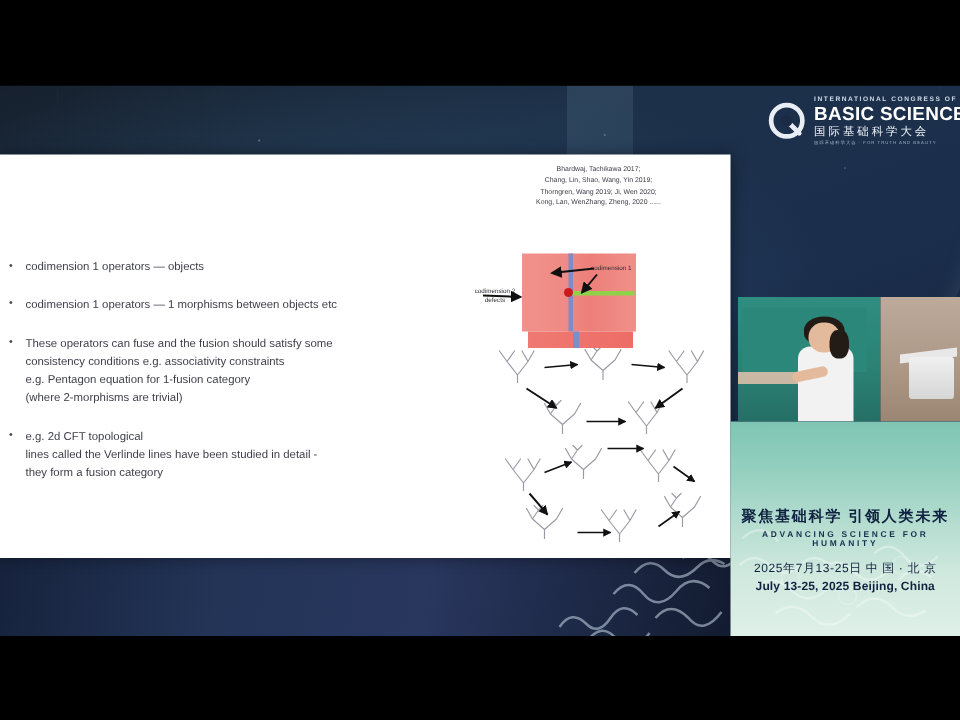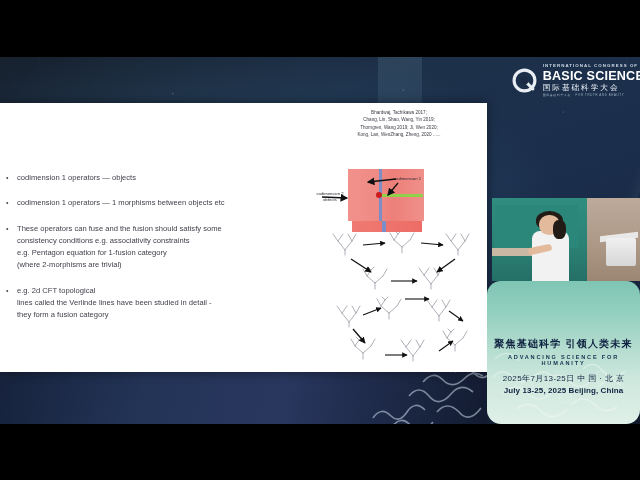--- a/index.html
+++ b/index.html
@@ -78,21 +78,21 @@
   #cam .podium{position:absolute;right:3%;top:48%;width:20%;height:34%;
     background:linear-gradient(180deg,#f0f0f0,#d6d6d6);border-radius:2px;}
   #cam .podium-top{position:absolute;right:1%;top:43%;width:26%;height:7%;background:#e8e8e8;transform:skewY(-7deg);}
   #cam .body{position:absolute;left:27%;top:40%;width:25%;height:60%;background:#f2f2f2;border-radius:8px 8px 0 0;}
   #cam .head{position:absolute;left:32%;top:20%;width:14%;height:24%;background:#e3bb9c;border-radius:48%;}
   #cam .hair{position:absolute;left:30%;top:16%;width:18%;height:22%;background:#231b16;border-radius:50% 50% 42% 42%;}
   #cam .hair2{position:absolute;left:41%;top:26%;width:9%;height:24%;background:#231b16;border-radius:40%;}
   #cam .arm{position:absolute;left:24%;top:58%;width:16%;height:8%;background:#e3bb9c;border-radius:4px;transform:rotate(-12deg);}
 
   #bottom-panel{position:absolute;left:487px;top:281px;width:153px;height:143px;z-index:16;overflow:hidden;
-    background:linear-gradient(180deg,#7fc5b4 0%,#93cfbe 22%,#b5ddd0 48%,#cfe8de 70%,#dff0e8 100%);border-radius:14px;}
+    background:linear-gradient(180deg,#7fc5b4 0%,#93cfbe 22%,#b5ddd0 48%,#cfe8de 70%,#dff0e8 100%);}
   #bp-knots{position:absolute;inset:0;opacity:.55;}
   #bp-text{position:absolute;left:0;right:0;top:56px;text-align:center;color:#0f2240;}
   .bp-cn{font-size:10px;font-weight:700;letter-spacing:1.2px;}
   .bp-en{font-size:5.6px;letter-spacing:1.8px;margin-top:3px;color:#15304f;font-weight:700;}
   .bp-d1{font-size:8px;font-weight:400;margin-top:7px;letter-spacing:.4px;}
   .bp-d2{font-size:8px;font-weight:700;margin-top:2px;letter-spacing:.1px;}
 
   
   #banner{position:absolute;left:0;top:372px;width:487px;height:52px;z-index:14;overflow:hidden;
     background:linear-gradient(100deg,#17233d 0%,#233457 30%,#29365e 58%,#1b2642 84%,#121b30 100%);}

